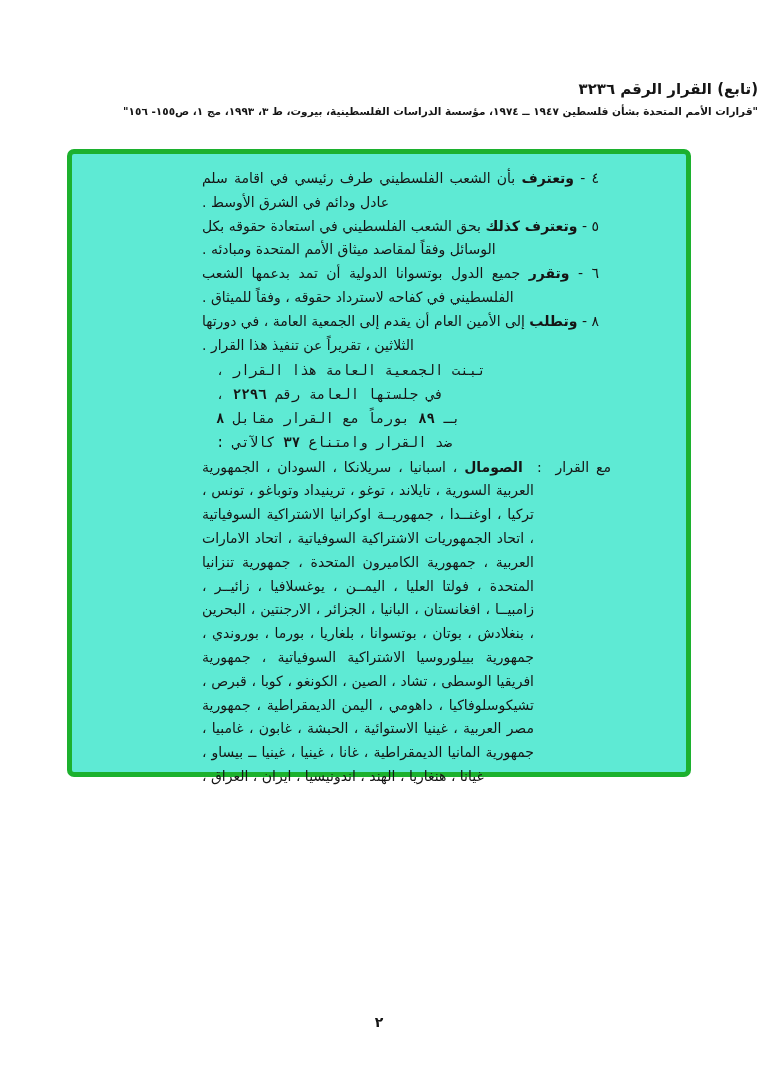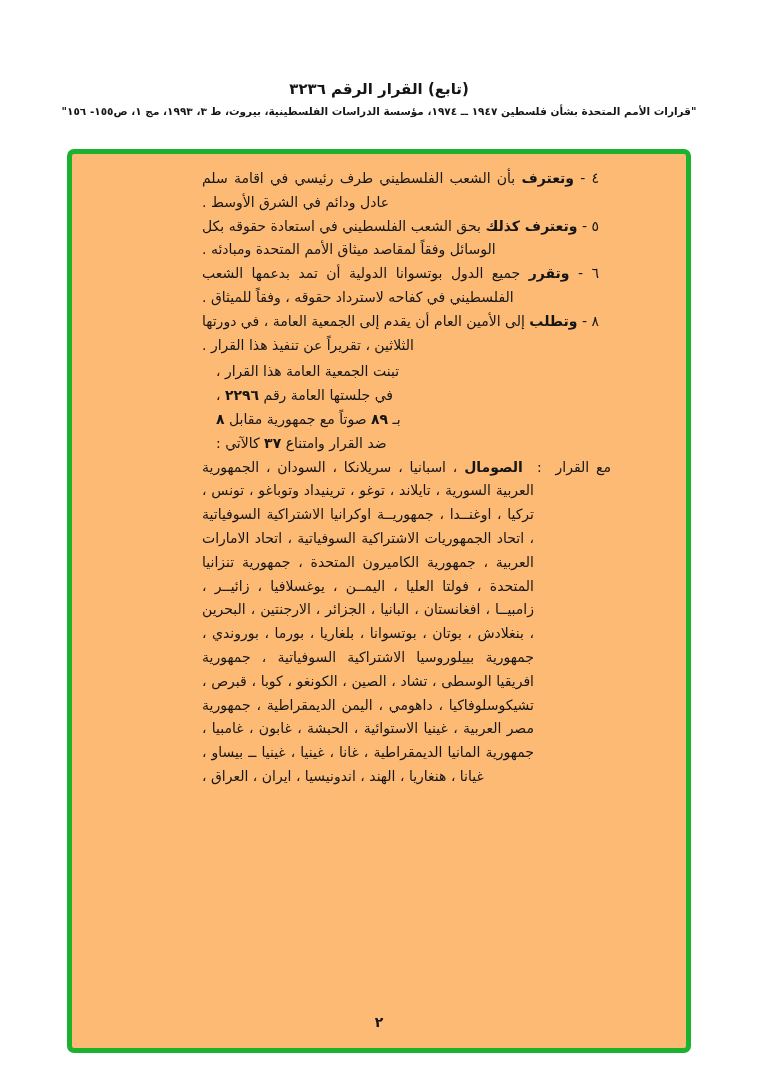--- a/index.html
+++ b/index.html
@@ -14,44 +14,43 @@
     background: #ffffff;
     font-family: "DejaVu Sans", sans-serif;
     color: #151515;
     overflow: hidden;
   }
   .header {
     position: absolute;
     top: 80px;
     left: 0;
     right: 0;
-    text-align: center;
     direction: rtl;
   }
   .title {
     font-size: 15px;
     font-weight: bold;
     letter-spacing: 0.2px;
   }
   .source {
     margin-top: 7px;
     font-size: 10.5px;
     font-weight: bold;
     white-space: nowrap;
   }
   .green-box {
     position: absolute;
     left: 67px;
     top: 149px;
     width: 624px;
-    height: 904px;
+    height: 628px;
     box-sizing: border-box;
     border: 5px solid #1cb12e;
     border-radius: 7px;
-    background: #fdba74;
+    background: #5eead4;
   }
   .text-col {
     position: absolute;
     top: 13px;
     right: 75px;
     left: 130px;
     direction: rtl;
     font-size: 14px;
     line-height: 23.8px;
     text-align: justify;
@@ -61,20 +60,21 @@
     text-indent: 12px;
     text-align: justify;
     text-align-last: left;
   }
   .adoption {
     margin-top: 3px;
   }
   .adopt-line {
     text-align: left;
     padding-left: 14px;
+    font-family: Liberation Mono, monospace;
   }
   .vote-para {
     margin: 0;
     padding-right: 77px;
     text-indent: -77px;
     text-align: justify;
     text-align-last: left;
   }
   .vote-colon {
     margin: 0 14px;
@@ -106,21 +106,21 @@
       <div id="paragraphs">
           <p class="clause"><span>٤ - </span><b>وتعترف</b><span> بأن الشعب الفلسطيني طرف رئيسي في اقامة سلم عادل ودائم في الشرق الأوسط .</span></p>
           <p class="clause"><span>٥ - </span><b>وتعترف كذلك</b><span> بحق الشعب الفلسطيني في استعادة حقوقه بكل الوسائل وفقاً لمقاصد ميثاق الأمم المتحدة ومبادئه .</span></p>
           <p class="clause"><span>٦ - </span><b>وتقرر</b><span> جميع الدول بوتسوانا الدولية أن تمد بدعمها الشعب الفلسطيني في كفاحه لاسترداد حقوقه ، وفقاً للميثاق .</span></p>
           <p class="clause"><span>٨ - </span><b>وتطلب</b><span> إلى الأمين العام أن يقدم إلى الجمعية العامة ، في دورتها الثلاثين ، تقريراً عن تنفيذ هذا القرار .</span></p>
         </div>
 
       <div id="adoption" class="adoption">
           <div class="adopt-line"><span>تبنت الجمعية العامة هذا القرار ،</span></div>
           <div class="adopt-line"><span>في جلستها العامة رقم </span><b>٢٢٩٦</b><span> ،</span></div>
-          <div class="adopt-line"><span>بـ </span><b>٨٩</b><span> صوتاً مع جمهورية مقابل </span><b>٨</b></div>
+          <div class="adopt-line"><span>بـ </span><b>٨٩</b><span> بورماً مع القرار مقابل </span><b>٨</b></div>
           <div class="adopt-line"><span>ضد القرار وامتناع </span><b>٣٧</b><span> كالآتي :</span></div>
         </div>
 
       <p class="vote-para"><span>مع القرار</span><span class="vote-colon">:</span><span id="countries"><b>الصومال</b><span> ، اسبانيا ، سريلانكا ، السودان ، الجمهورية العربية السورية ، تايلاند ، توغو ، ترينيداد وتوباغو ، تونس ، تركيا ، اوغنــدا ، جمهوريــة اوكرانيا الاشتراكية السوفياتية ، اتحاد الجمهوريات الاشتراكية السوفياتية ، اتحاد الامارات العربية ، جمهورية الكاميرون المتحدة ، جمهورية تنزانيا المتحدة ، فولتا العليا ، اليمــن ، يوغسلافيا ، زائيــر ، زامبيــا ، افغانستان ، البانيا ، الجزائر ، الارجنتين ، البحرين ، بنغلادش ، بوتان ، بوتسوانا ، بلغاريا ، بورما ، بوروندي ، جمهورية بييلوروسيا الاشتراكية السوفياتية ، جمهورية افريقيا الوسطى ، تشاد ، الصين ، الكونغو ، كوبا ، قبرص ، تشيكوسلوفاكيا ، داهومي ، اليمن الديمقراطية ، جمهورية مصر العربية ، غينيا الاستوائية ، الحبشة ، غابون ، غامبيا ، جمهورية المانيا الديمقراطية ، غانا ، غينيا ، غينيا ــ بيساو ، غيانا ، هنغاريا ، الهند ، اندونيسيا ، ايران ، العراق ،</span></span></p>
 
     </div>
   </div>
 
   <div class="pagenum">٢</div>
 

